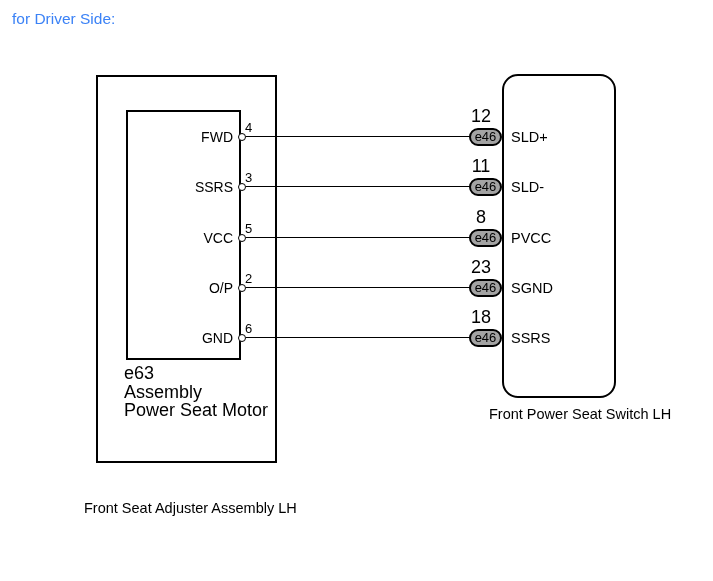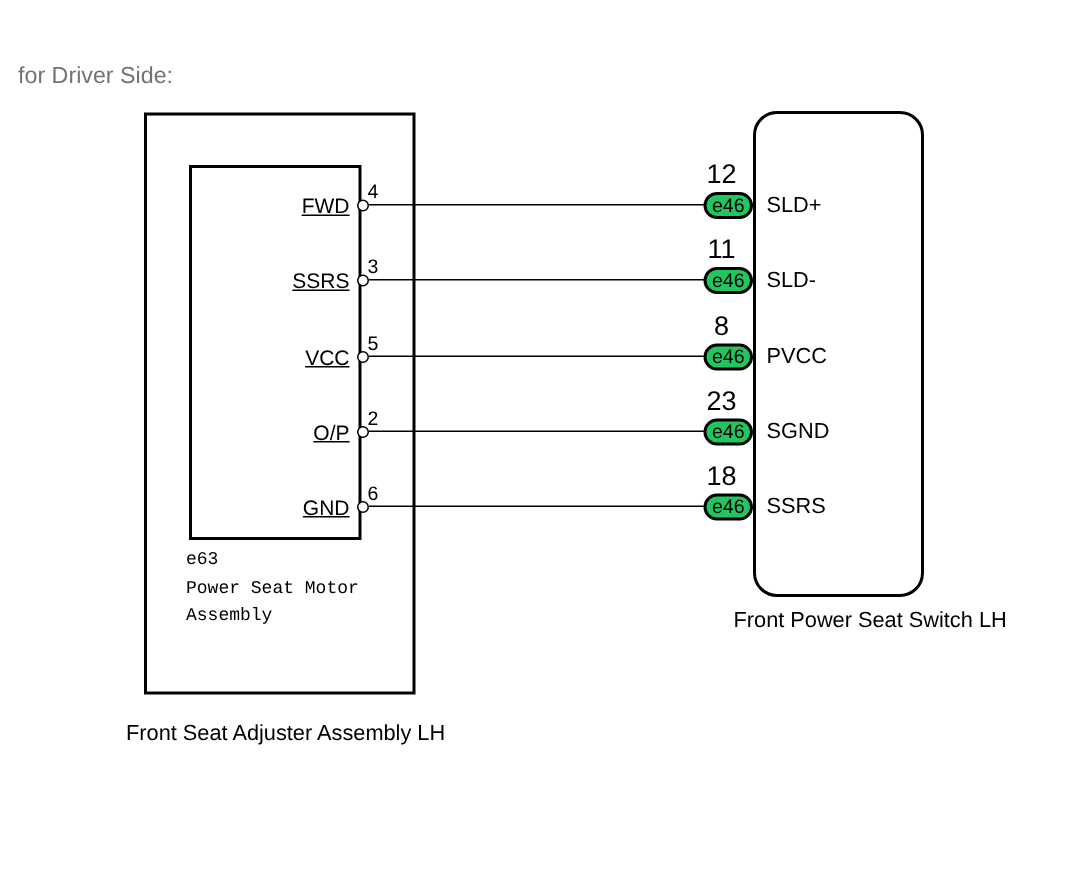--- a/index.html
+++ b/index.html
@@ -6,93 +6,93 @@
   body {
     width:713px; height:581px;
     background:#ffffff;
     font-family:"Liberation Sans", sans-serif;
     color:#000000;
     position:relative;
     overflow:hidden;
   }
   .title {
     position:absolute; left:12px; top:10px;
-    font-size:15.5px; color:#737373;margin-top:32px;
+    font-size:15.5px; color:#3b82f6;
   }
   .box {
     position:absolute; border:2px solid #000;
     background:transparent; box-sizing:border-box;
   }
   #outer-box { left:96px; top:75px; width:181px; height:388px; }
   #inner-box { left:126px; top:110px; width:115px; height:250px; }
   #switch-box { left:502px; top:74px; width:114px; height:324px; border-radius:16px; }
 
   .motor-label {
     position:absolute; left:124px; top:364px;
-    font-size:12px; line-height:18.5px;font-family:Liberation Mono, monospace;
+    font-size:18px; line-height:18.5px;
   }
   .adjuster-label {
-    position:absolute; left:84px; top:481px;
+    position:absolute; left:84px; top:500px;
     font-size:14.5px;
   }
   .switch-label {
     position:absolute; left:489px; top:406px;
     font-size:14.5px;
   }
 
   .wire-row { position:absolute; left:0; width:713px; height:0; }
   .wire-line {
     position:absolute; left:246px; top:-1px;
     width:224px; height:1px; background:#000;
   }
   .pin-label {
     position:absolute; left:120px; width:113px; top:0;
     transform:translateY(-50%);
-    text-align:right; font-size:14px;text-decoration:underline;
+    text-align:right; font-size:14px;
   }
   .pin-num {
     position:absolute; left:245px; bottom:2px;
     font-size:13px;
   }
   .pin-dot {
     position:absolute; left:238px; top:-4px;
     width:8px; height:8px;
     border:1.5px solid #000; border-radius:50%;
     background:#fff; box-sizing:border-box;
   }
   .conn-num {
     position:absolute; left:465px; width:32px; bottom:10px;
     text-align:center; font-size:18px;
   }
   .conn-oval {
     position:absolute; left:469px; top:-9px;
     width:33px; height:18px;
     border:2px solid #000; border-radius:9px;
-    background:#22c55e; box-sizing:border-box;
+    background:#a3a3a3; box-sizing:border-box;
     font-size:13px; line-height:13px; text-align:center;
   }
   .signal-label {
     position:absolute; left:511px; top:0;
     transform:translateY(-50%);
     font-size:14.5px;
   }
 </style>
 </head>
 <body>
 
 <div class="title">for Driver Side:</div>
 
 <div class="box" id="outer-box"></div>
 <div class="box" id="inner-box"></div>
 <div class="box" id="switch-box"></div>
 
 <div class="motor-label">
   <div>e63</div>
+  <div>Assembly</div>
   <div>Power Seat Motor</div>
-  <div>Assembly</div>
 </div>
 <div class="adjuster-label">Front Seat Adjuster Assembly LH</div>
 <div class="switch-label">Front Power Seat Switch LH</div>
 
 <div class="wire-row" style="top:137px">
   <span class="wire-line"></span>
   <span class="pin-label">FWD</span>
   <span class="pin-num">4</span>
   <span class="pin-dot"></span>
   <span class="conn-num">12</span>

